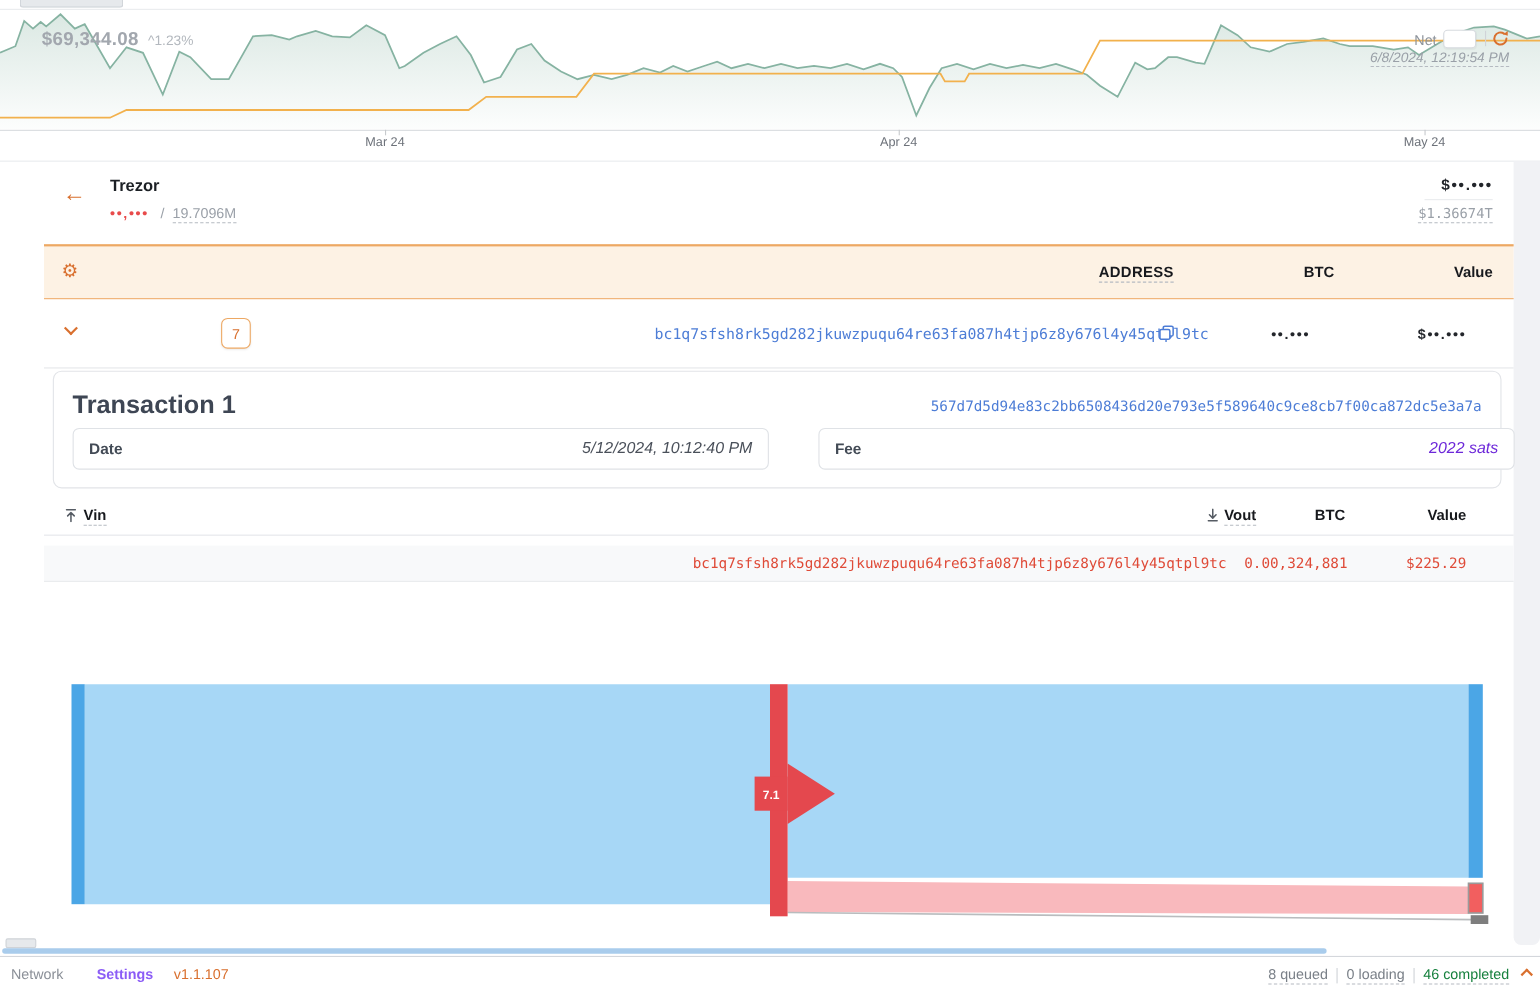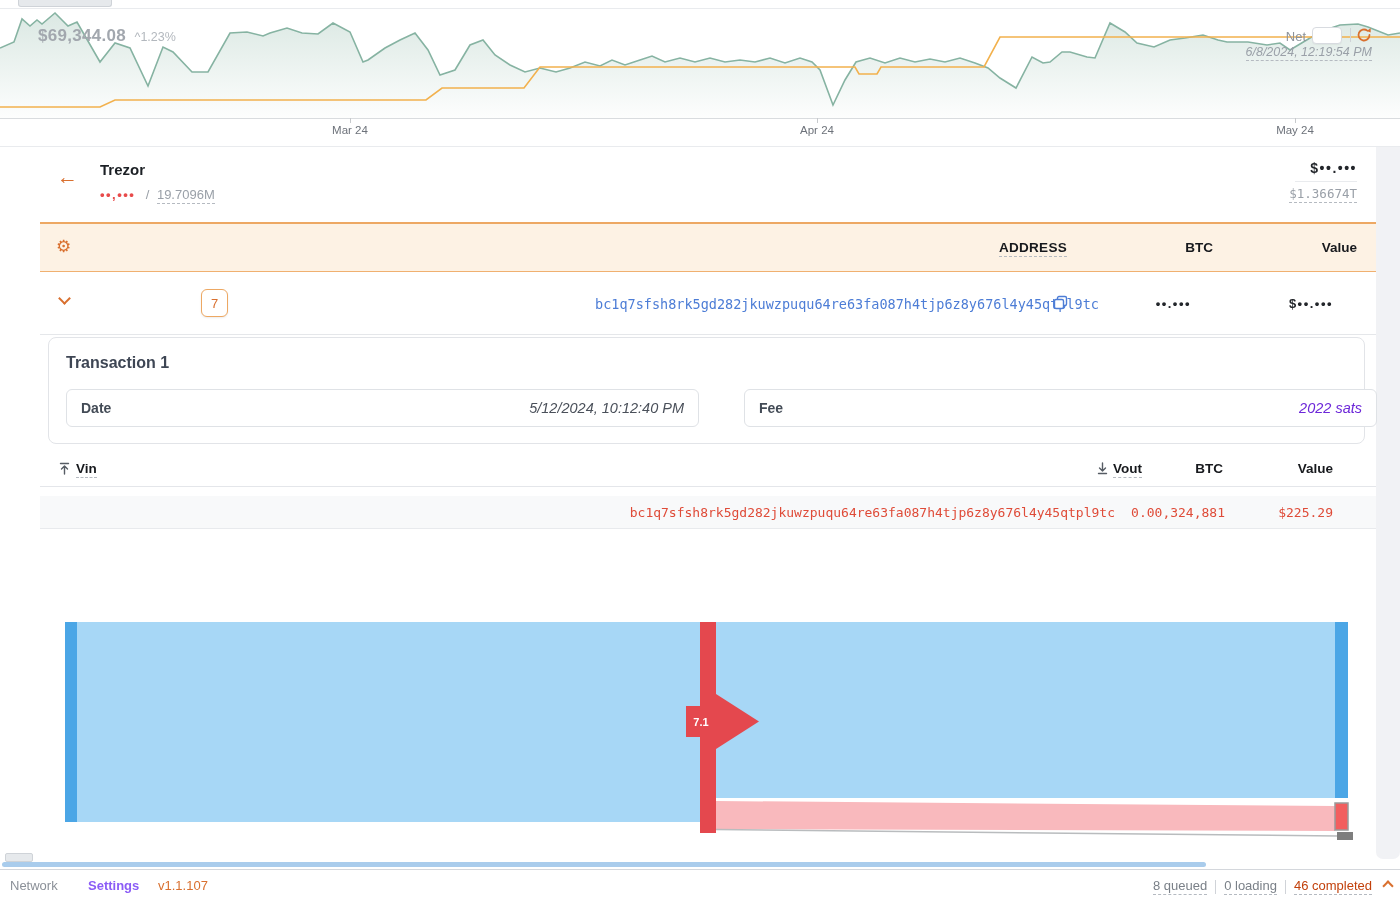--- a/index.html
+++ b/index.html
@@ -25,21 +25,21 @@
   .masked-black { color:#23262b; font-weight:bold; font-size:13px; letter-spacing:1.5px; }
   .cream-row { background:#fdf2e4; border-top:2px solid #eda863; border-bottom:1px solid #f0b070; }
   .col-head { font-size:13.5px; font-weight:bold; color:#17191d; }
   .blue-mono { color:#4d7dd6; font-size:13.5px; }
   .badge { width:27px; height:28px; border:1.5px solid #eda863; border-radius:6px; background:#fff;
            color:var(--accent-orange,#d9702f); font-size:13px; display:flex; align-items:center; justify-content:center;
            box-shadow:0 1px 2px rgba(0,0,0,.08); }
   .chev { display:inline-block; width:9px; height:9px; border-right:2px solid var(--accent-orange,#d9702f); border-bottom:2px solid var(--accent-orange,#d9702f); transform:rotate(45deg); }
   .chev-up { display:inline-block; width:8px; height:8px; border-right:2px solid var(--accent-orange,#d9702f); border-top:2px solid var(--accent-orange,#d9702f); transform:rotate(-45deg); }
   .tx-card { border:1px solid #e2e4e8; border-radius:8px; background:#fff; }
-  .tx-title { font-size:16px; font-weight:bold; color:#3e4654; }
+  .tx-title { font-size:23px; font-weight:bold; color:#3e4654; }
   .field-box { border:1px solid #dfe2e6; border-radius:6px; background:#fff; display:flex; align-items:center; justify-content:space-between; padding:0 14px; height:38px; }
   .field-label { font-size:14px; font-weight:bold; color:#434b56; }
   .field-value { font-size:14.5px; font-style:italic; color:#4a505a; }
   .field-value.gray { color:#6d28d9;text-align:center; }
   .io-head { font-size:13.5px; font-weight:bold; color:#17191d; }
   .red-mono { color:#df4b38; font-size:13px; }
   .vin-row { background:#f8f9fa; border-bottom:1px solid #e8eaed; }
   .showall { font-size:12.5px; color:var(--accent-orange,#d9702f); }
   .status-text { font-size:13px;text-align:right; }
   .divider-v { width:1px; height:14px; background:#d0d3d8; }
@@ -124,20 +124,21 @@
     <svg class="abs" style="left:1013px;top:23px;" width="16" height="16" viewBox="0 0 16 16">
       <rect x="4.5" y="1.5" width="9" height="9" rx="1.5" fill="#fff" stroke="#4d7dd6" stroke-width="1.4"></rect>
       <rect x="1.5" y="4.5" width="9" height="9" rx="1.5" fill="#fff" stroke="#4d7dd6" stroke-width="1.4"></rect>
     </svg>
     <span class="abs masked-black" style="right:185px;top:24px;">••.•••</span>
     <span class="abs masked-black" style="right:43px;top:24px;">$••.•••</span>
   </div>
 
   <div class="abs tx-card" style="left:48px;top:337px;width:1317px;height:107px;">
     <span class="abs tx-title" style="left:17px;top:16px;">Transaction 1</span>
+    <span class="abs mono" style="right:17px;top:25px;font-size:13px;color:#4d7dd6;">567d7d5d94e83c2bb6508436d20e793e5f589640c9ce8cb7f00ca872dc5e3a7a</span>
     <div class="abs field-box" style="left:17px;top:51px;width:633px;">
       <span class="field-label">Date</span>
       <span class="field-value">5/12/2024, 10:12:40 PM</span>
     </div>
     <div class="abs field-box" style="left:667px;top:51px;width:633px;margin-left:28px;">
       <span class="field-label">Fee</span>
       <span class="field-value gray">2022 sats</span>
     </div>
   </div>
 
@@ -182,18 +183,18 @@
   <div class="abs" style="left:0;top:869px;width:1400px;height:31px;border-top:1px solid #d4d7dc;background:#fff;">
     <span class="abs status-text" style="left:10px;top:8px;color:#8b9098;">Network</span>
     <span class="abs status-text" style="left:88px;top:8px;color:#8b5cf6;font-weight:bold;">Settings</span>
     <span class="abs status-text orange" style="left:158px;top:8px;">v1.1.107</span>
 
     <div class="abs" style="right:28px;top:8px;display:flex;align-items:center;gap:8px;white-space:nowrap;">
       <span class="status-text dashed-u" style="color:#7a8088;">8 queued</span>
       <span class="divider-v"></span>
       <span class="status-text dashed-u" style="color:#7a8088;">0 loading</span>
       <span class="divider-v"></span>
-      <span class="status-text dashed-u" style="color:#c2410c;">46 completed</span>
+      <span class="status-text dashed-u" style="color:#15803d;">46 completed</span>
     </div>
     <span class="abs chev-up" style="right:8px;top:12px;"></span>
   </div>
 
 </div>
 
 </body></html>

